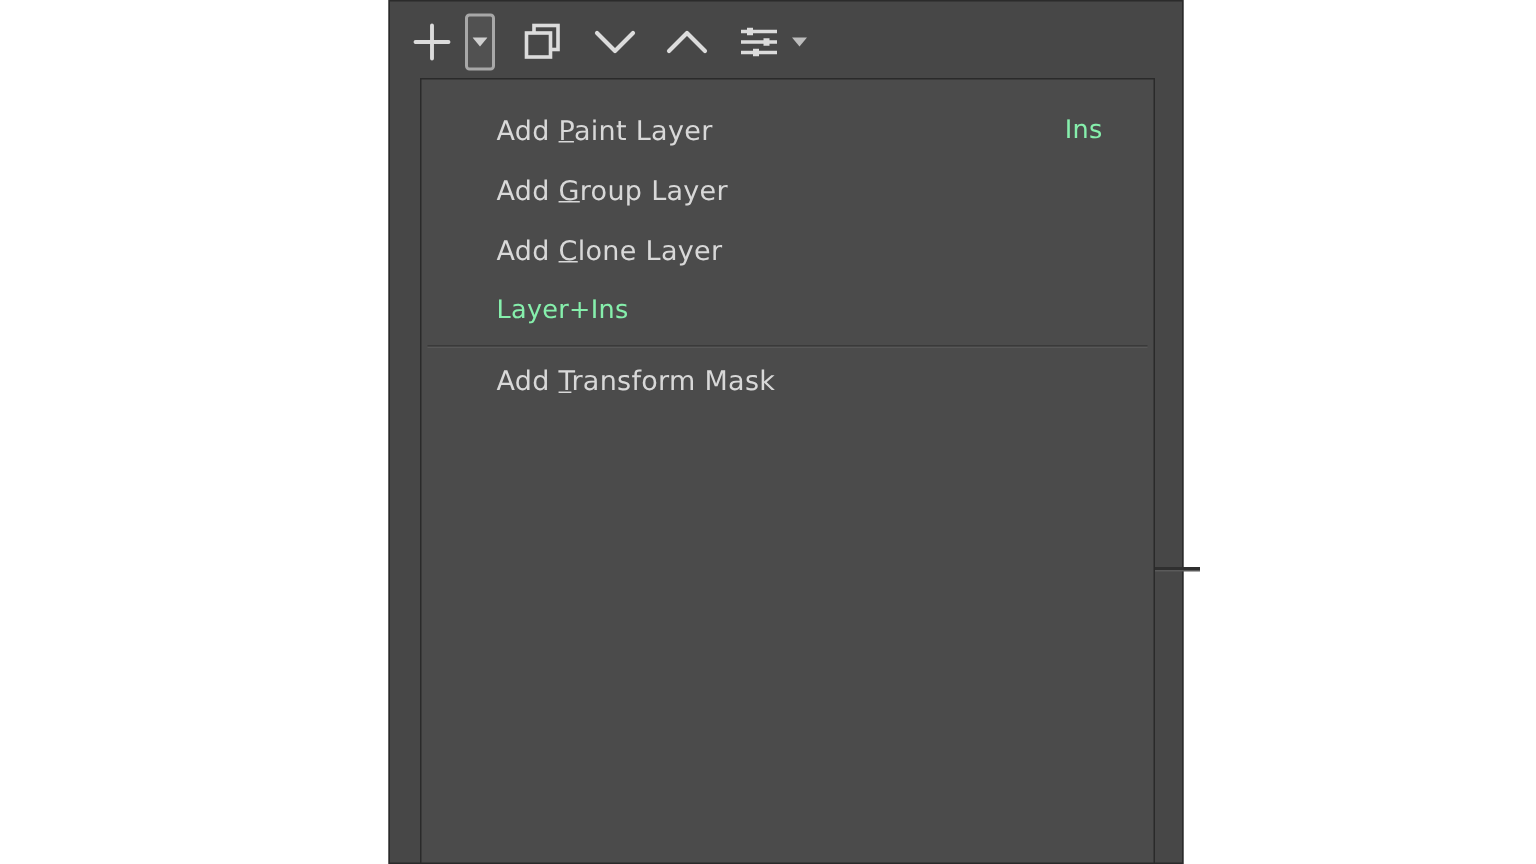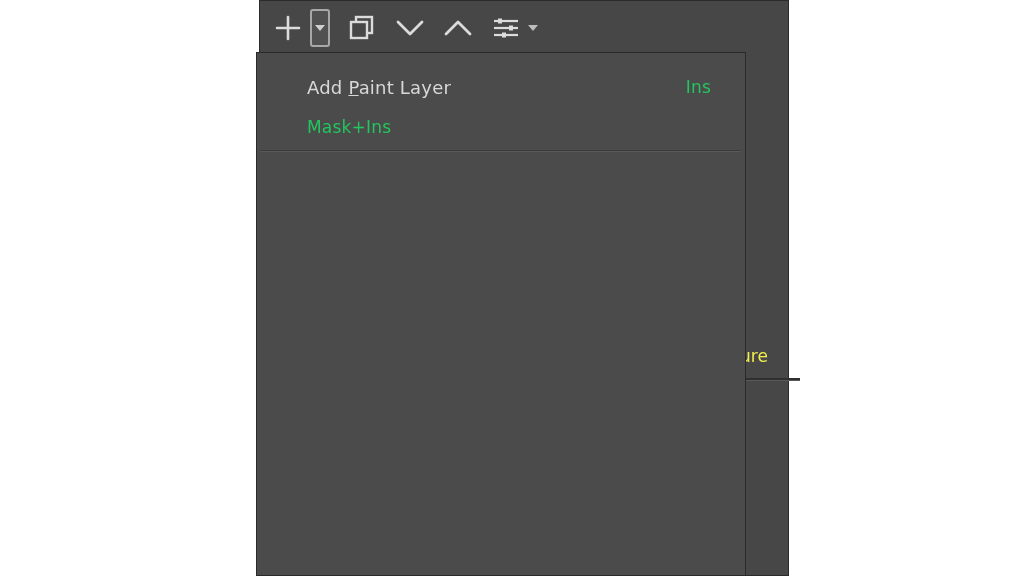--- a/index.html
+++ b/index.html
@@ -82,42 +82,42 @@
     top: 378px;
     width: 60px;
     height: 2px;
     background: #2f2f2f;
     box-shadow: 0 1px 0 #5a5a5a;
   }
 
   
   .menu {
     position: absolute;
-    left: 256px;
+    left: 280px;
     top: 52px;
     width: 490px;
     height: 524px; 
     background: #4b4b4b;
     border: 1px solid #2a2a2a;
     box-sizing: border-box;
     padding-top: 14px;
   }
   .menu-item {
     height: 40px;
     padding: 0 34px 0 50px;
     display: flex;
     align-items: center;
     justify-content: space-between;
     color: #d8d8d8;
     font-size: 18px;
     letter-spacing: 0.2px;
     cursor: default;
   }
   .menu-item .label { white-space: nowrap; }
-  .menu-item .shortcut { color: #22c55e; font-size: 17px; }
+  .menu-item .shortcut { color: #86efac; font-size: 17px; }
   .menu-item .mnemonic { text-decoration: underline; }
   .menu-sep {
     height: 1px;
     margin: 3px 4px;
     background: #3a3a3a;
     box-shadow: 0 1px 0 #585858;
   }
 </style>
 </head>
 <body>
@@ -178,18 +178,30 @@
 
   <div class="hint-text">ure</div>
   <div class="hint-line"></div>
 
   <div class="menu" id="menu">
       <div class="menu-item">
         <span class="label">Add <span class="mnemonic">P</span>aint Layer</span>
         <span class="shortcut">Ins</span>
       </div>
       <div class="menu-item">
-        <span class="shortcut">Mask+Ins</span>
+        <span class="label">Add <span class="mnemonic">G</span>roup Layer</span>
+        <span class="shortcut"></span>
+      </div>
+      <div class="menu-item">
+        <span class="label">Add <span class="mnemonic">C</span>lone Layer</span>
+        <span class="shortcut"></span>
+      </div>
+      <div class="menu-item">
+        <span class="shortcut">Layer+Ins</span>
       </div>
       <div class="menu-sep"></div>
+      <div class="menu-item">
+        <span class="label">Add <span class="mnemonic">T</span>ransform Mask</span>
+        <span class="shortcut"></span>
+      </div>
     </div>
 
 </div>
 
 </body></html>

